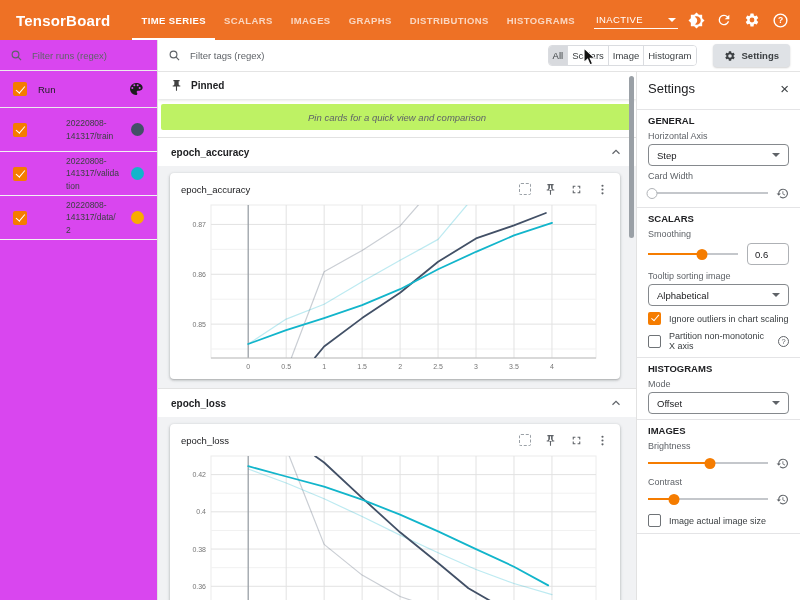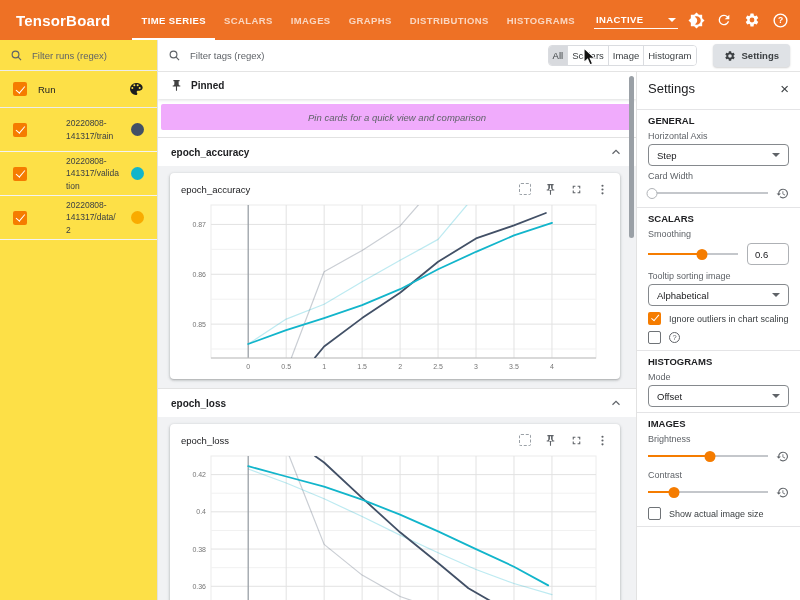--- a/index.html
+++ b/index.html
@@ -10,28 +10,28 @@
   }
   
   .app-header { position:absolute; top:0; left:0; right:0; height:40px; display:flex; align-items:stretch; color:#fff; }
   .logo { display:flex; align-items:center; padding:0 22px 0 16px; font-size:15px; font-weight:bold; letter-spacing:.2px; }
   .main-nav { display:flex; align-items:stretch; }
   .tab { display:flex; align-items:center; padding:2px 9px 0; font-size:9.5px; font-weight:bold; letter-spacing:.4px;
          color:rgba(255,255,255,.72); cursor:pointer; border-bottom:2px solid transparent; }
   .tab.active { color:#fff; border-bottom-color:#fff; }
   .header-right { margin-left:auto; display:flex; align-items:center; gap:8px; padding-right:10px; }
   .status-select { display:flex; align-items:center; justify-content:space-between; width:84px; padding:3px 2px;
-                   border-bottom:1px solid rgba(255,255,255,.95); font-size:9.5px; font-weight:bold; letter-spacing:.4px; cursor:pointer; }
+                   border-bottom:1px solid rgba(255,255,255,.95); font-size:9.5px; font-weight:normal; letter-spacing:.4px; cursor:pointer; }
   .caret { width:0; height:0; border-left:4px solid transparent; border-right:4px solid transparent; border-top:4.5px solid #5f6368; }
   .caret.white { border-top-color:#fff; }
   .hicon { width:20px; height:20px; display:flex; align-items:center; justify-content:center; cursor:pointer; }
   
   .body-row { position:absolute; top:40px; left:0; right:0; bottom:0; display:flex; }
   
-  .sidebar { width:158px; flex:none; border-right:1px solid #e2e2e2; background:#fde047; display:flex; flex-direction:column; }
+  .sidebar { width:158px; flex:none; border-right:1px solid #e2e2e2; background:#d946ef; display:flex; flex-direction:column; }
   .search-row { height:31px; flex:none; display:flex; align-items:center; gap:7px; padding:0 10px; border-bottom:1px solid #ececec; }
   input.ghost { border:none; outline:none; font-size:9.5px; color:#3c4043; width:100%; background:transparent; font-family:"Liberation Sans",sans-serif;}
   input.ghost::placeholder { color:#5f6368; }
   .run-header { height:37px; flex:none; display:flex; align-items:center; gap:11px; padding:0 13px; border-bottom:1px solid #ececec; font-size:9.5px; color:#202124; }
   .run-row { height:44px; flex:none; display:flex; align-items:center; gap:11px; padding:0 13px; border-bottom:1px solid #f3f3f3; }
   .run-name { font-size:8.5px; line-height:1.45; color:#3c4043; width:72px; overflow-wrap:anywhere;margin-left:28px; }
   .dot { width:13px; height:13px; border-radius:50%; margin-left:auto; flex:none; }
   .cb { width:14px; height:14px; border-radius:2px; border:1.6px solid #6f7377; background:#fff; position:relative; flex:none; cursor:pointer; }
   .cb.on { border-color:transparent; }
   .cb.on::after { content:""; position:absolute; left:4px; top:0.5px; width:3.5px; height:8px;
@@ -46,21 +46,21 @@
   .toggle:first-child { border-left:none; }
   .toggle.selected { background:#d8dade; }
   .settings-btn { margin-left:8px; height:23px; flex:none; display:flex; align-items:center; gap:6px; padding:0 11px;
                   background:#dfe2e6; border-radius:4px; font-size:9.5px; font-weight:bold; color:#3c4043; cursor:pointer;
                   box-shadow:0 1px 2px rgba(0,0,0,.18); }
   .lower-row { flex:1; display:flex; min-height:0; }
   
   .content { flex:1; min-width:0; position:relative; overflow:hidden; background:#fff; }
   .pinned-bar { height:27px; display:flex; align-items:center; gap:8px; padding:0 12px; background:#fff;
                 box-shadow:0 1px 3px rgba(60,64,67,.18); position:relative; z-index:2; font-size:10px; font-weight:bold; }
-  .pinned-empty { margin:5px 3px 7px; height:26px; background:#f0abfc; border-radius:2px; display:flex; align-items:center;
+  .pinned-empty { margin:5px 3px 7px; height:26px; background:#bef264; border-radius:2px; display:flex; align-items:center;
                   justify-content:center; font-size:9.5px; font-style:italic; color:#5f6368; }
   .section-header { height:29px; display:flex; align-items:center; justify-content:space-between; padding:0 13px;
                     border-top:1px solid #e2e2e2; background:#fff; font-size:10px; font-weight:bold; color:#202124; }
   .section-body { background:#f1f2f4; padding:7px 16px 9px 12px; }
   .card { background:#fff; border-radius:4px; padding:4px 7px 2px; box-shadow:0 1px 2px rgba(60,64,67,.3), 0 1px 3px 1px rgba(60,64,67,.12); }
   .card-header { height:24px; display:flex; align-items:center; padding:0 4px; }
   .card-title { font-size:9.5px; color:#202124; }
   .card-icons { margin-left:auto; display:flex; align-items:center; gap:13px; }
   .dashed-box { width:12px; height:12px; border:1px dashed #9aa0a6; border-radius:2px; cursor:pointer; }
   .icon-btn { display:flex; cursor:pointer; }
@@ -412,20 +412,21 @@
           <div class="select">
             <span>Alphabetical</span>
             <span class="caret"></span>
           </div>
           <div class="sp-check-row">
             <span class="cb on" style="background: rgb(245, 124, 0);"></span>
             <span>Ignore outliers in chart scaling</span>
           </div>
           <div class="sp-check-row">
             <span class="cb"></span>
+            <span>Partition non-monotonic X axis</span>
             <span class="qmark">?</span>
           </div>
           <div class="sp-divider"></div>
 
           <div class="sp-heading">HISTOGRAMS</div>
           <div class="sp-label">Mode</div>
           <div class="select">
             <span>Offset</span>
             <span class="caret"></span>
           </div>
@@ -453,21 +454,21 @@
                 <div class="knob" style="left: 22%; background: rgb(245, 124, 0); border: none;"></div>
             </div>
             <span class="reset-btn">
               <svg width="13" height="13" viewBox="0 0 24 24">
                   <path fill="#5f6368" d="M13 3a9 9 0 0 0-9 9H1l3.89 3.89.07.14L9 12H6a7 7 0 1 1 2.05 4.95l-1.41 1.41A9 9 0 1 0 13 3zm-1 5v5l4.28 2.54.72-1.21-3.5-2.08V8H12z"></path>
                 </svg>
             </span>
           </div>
           <div class="sp-check-row">
             <span class="cb"></span>
-            <span>Show actual image size</span>
+            <span>Image actual image size</span>
           </div>
           <div class="sp-divider"></div>
         </aside>
 
       </div>
     </div>
   </div>
 
   <svg class="cursor" width="14" height="20" viewBox="0 0 14 20">
     <path d="M1 1 L1 15.5 L4.6 12.2 L7 17.8 L9.6 16.7 L7.2 11.2 L11.8 11.2 Z" fill="#111" stroke="#fff" stroke-width="1.1"></path>

